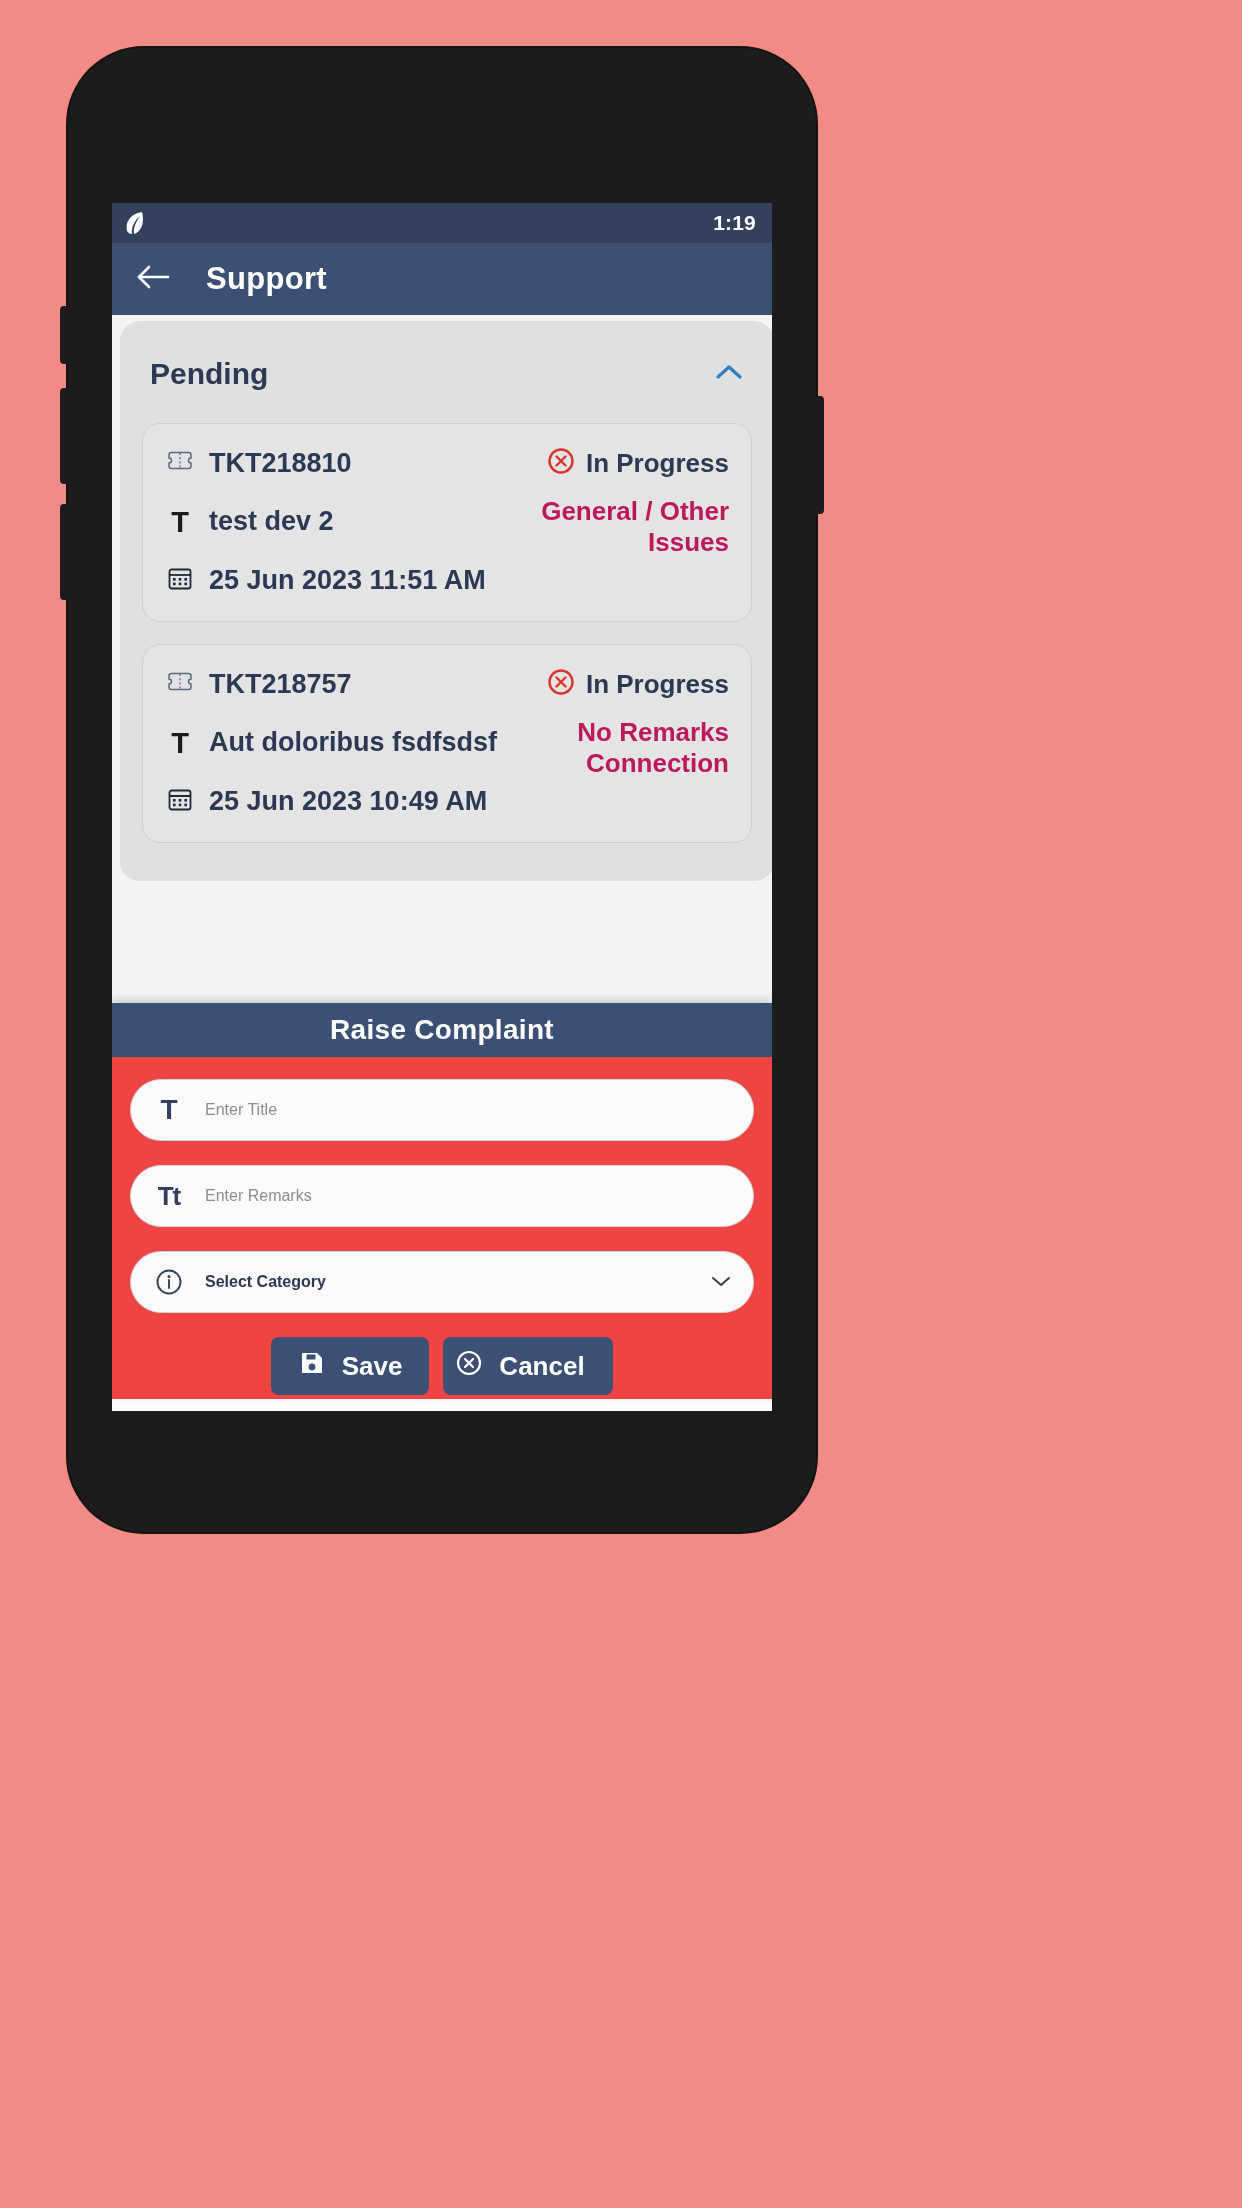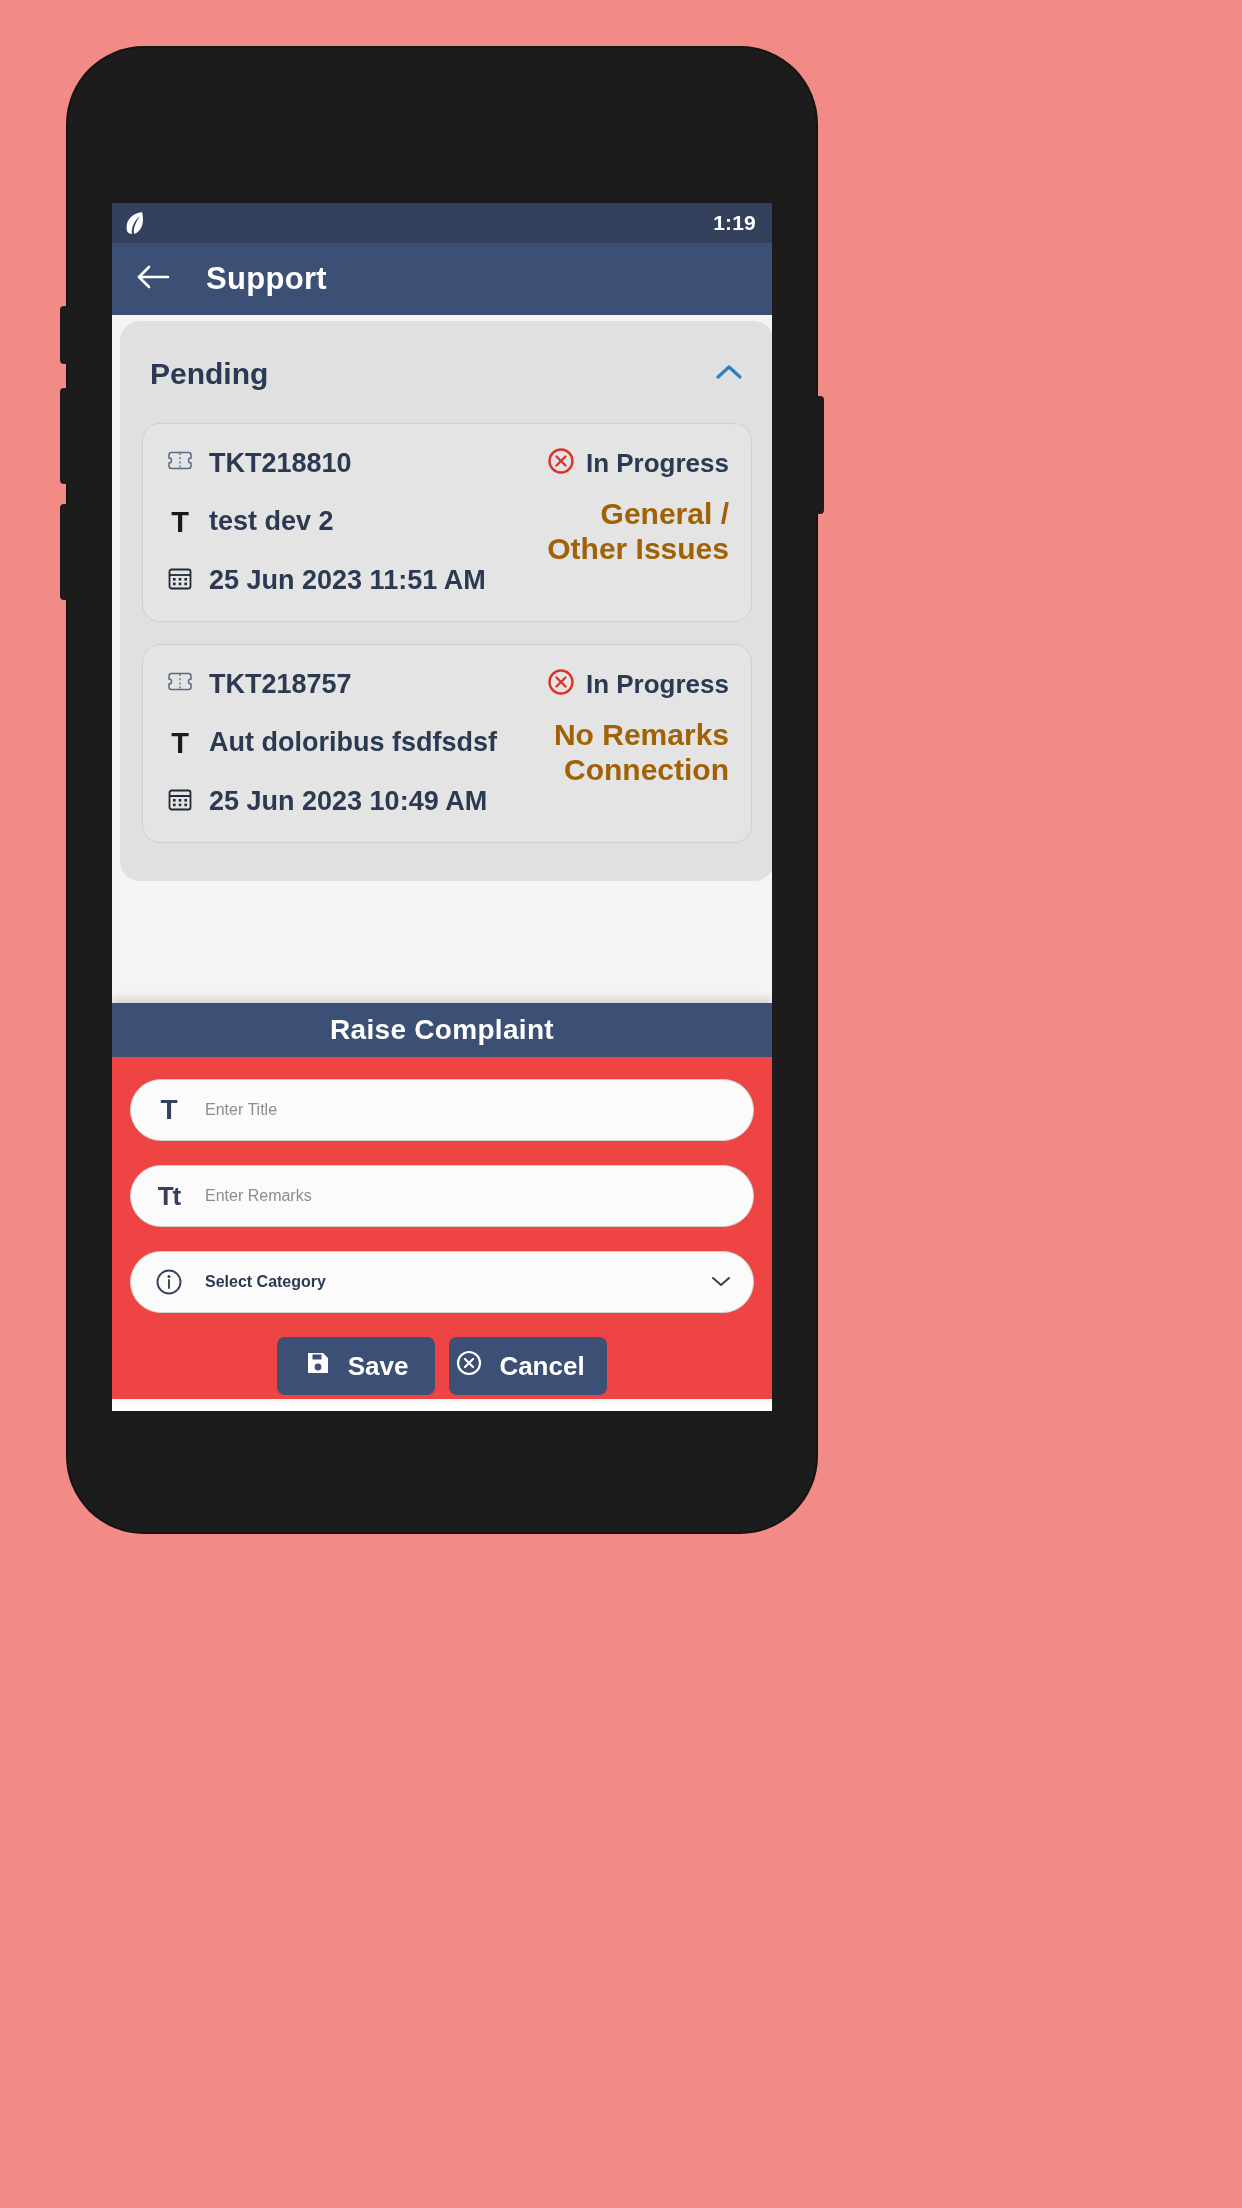--- a/index.html
+++ b/index.html
@@ -156,23 +156,23 @@
     margin-bottom: 16px;
   }
   .status-text {
     font-size: 26px;
     font-weight: bold;
     color: #2b3a52;
     white-space: nowrap;
   }
   .status-x-icon { width: 30px; height: 30px; }
   .category-text {
-    font-size: 30px;
-    font-weight: bold;
-    color: #a16207;
+    font-size: 26px;
+    font-weight: bold;
+    color: #be185d;
     line-height: 1.18;
   }
 
   
   #sheet {
     position: absolute;
     left: 0;
     bottom: 0;
     width: 100%;
     height: 396px;
@@ -239,21 +239,21 @@
     gap: 16px;
     color: #ffffff;
     font-size: 26px;
     font-weight: bold;
     padding: 0 28px;
     border: none;
     cursor: pointer;
     font-family: "Liberation Sans", sans-serif;
   }
   #save-button { width: 158px; }
-  #cancel-button { width: 158px; padding-left: 12px; }
+  #cancel-button { width: 170px; padding-left: 12px; }
   .btn-icon { width: 28px; height: 28px; }
 </style>
 </head>
 <body>
 
 <div id="phone-frame">
   <div class="side-btn" id="btn-mute"></div>
   <div class="side-btn" id="btn-volup"></div>
   <div class="side-btn" id="btn-voldn"></div>
   <div class="side-btn" id="btn-power"></div>

